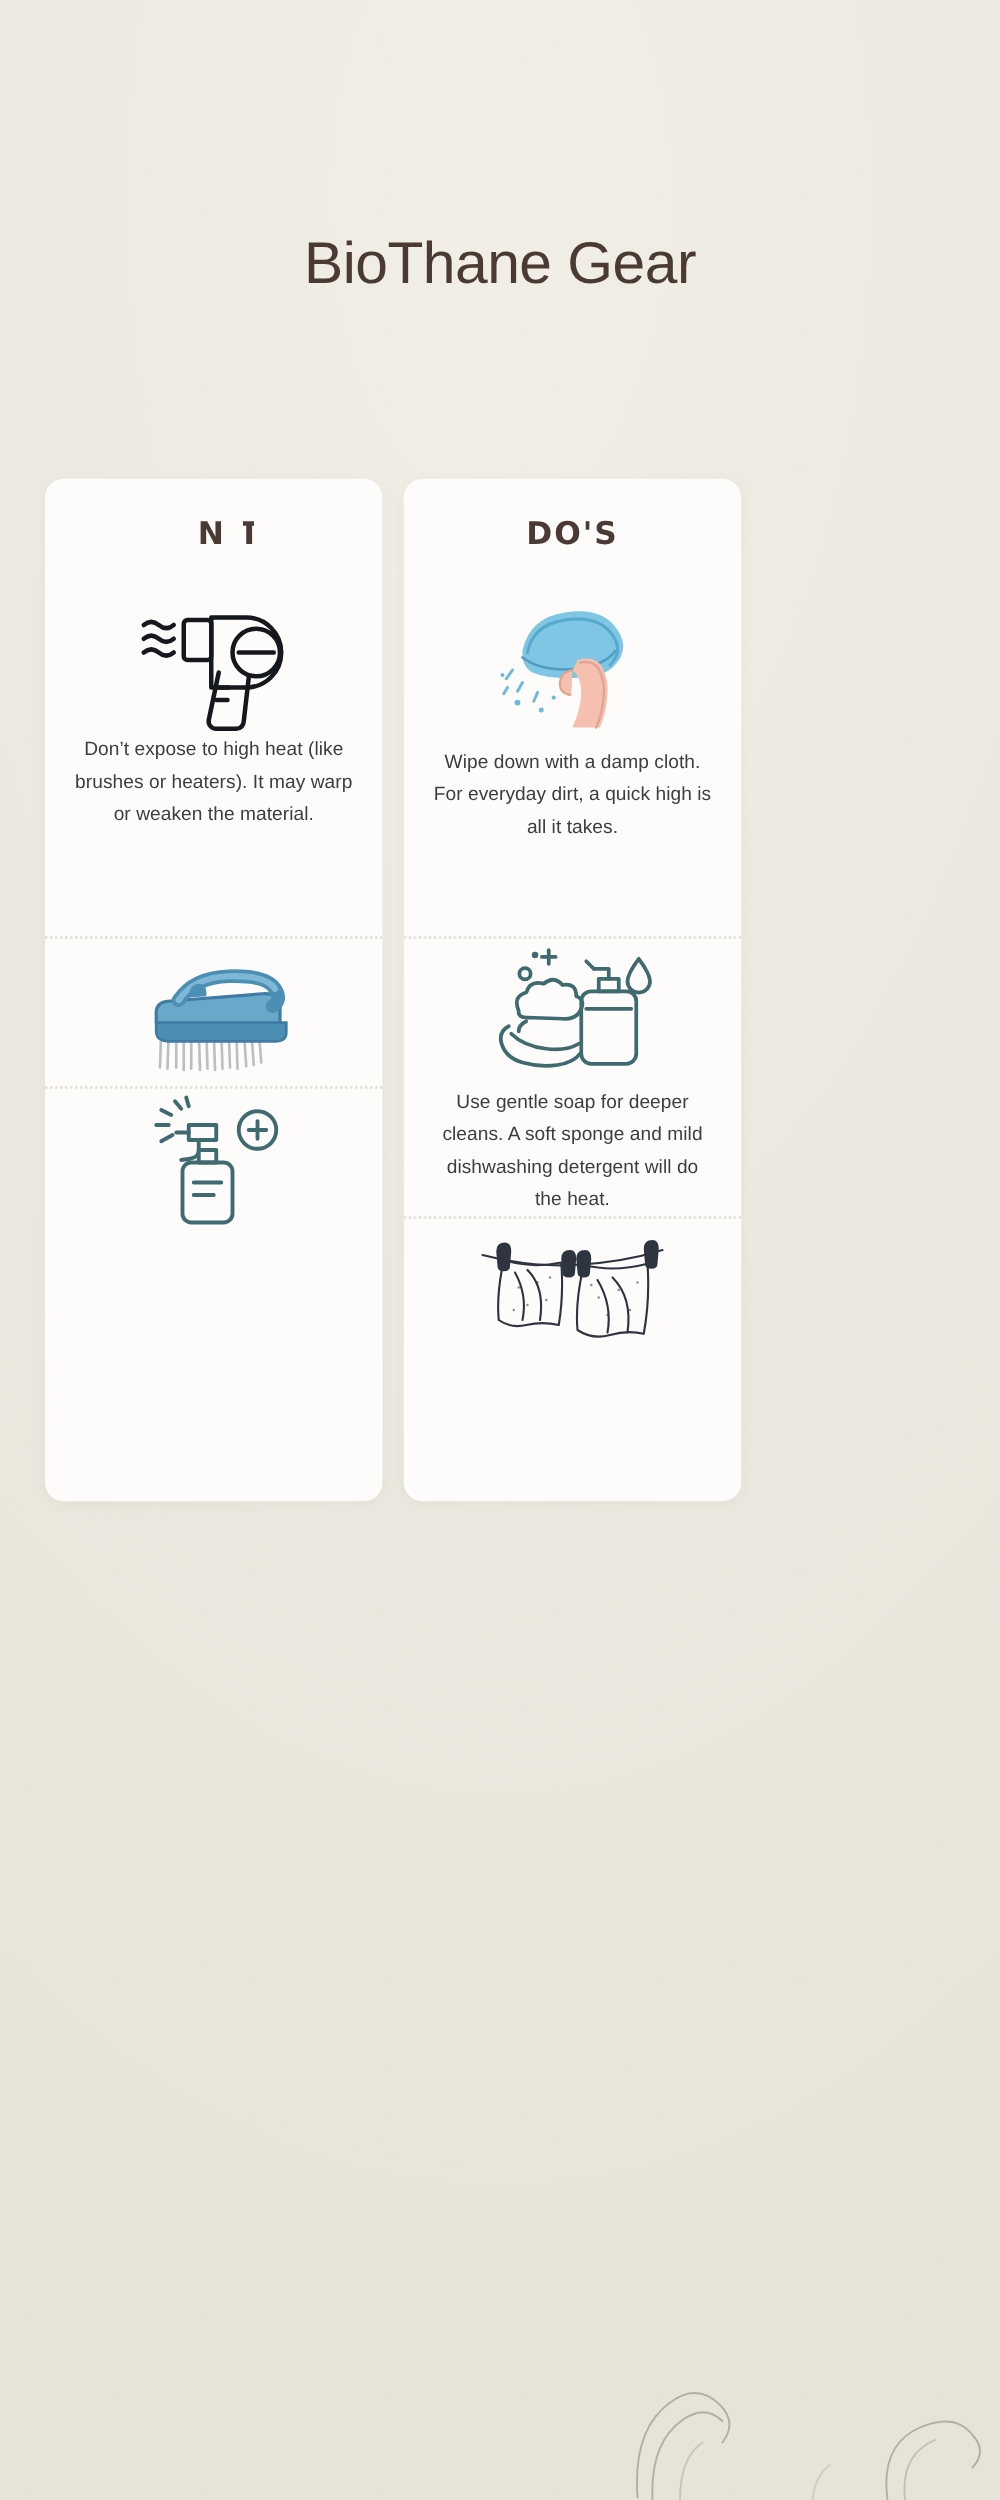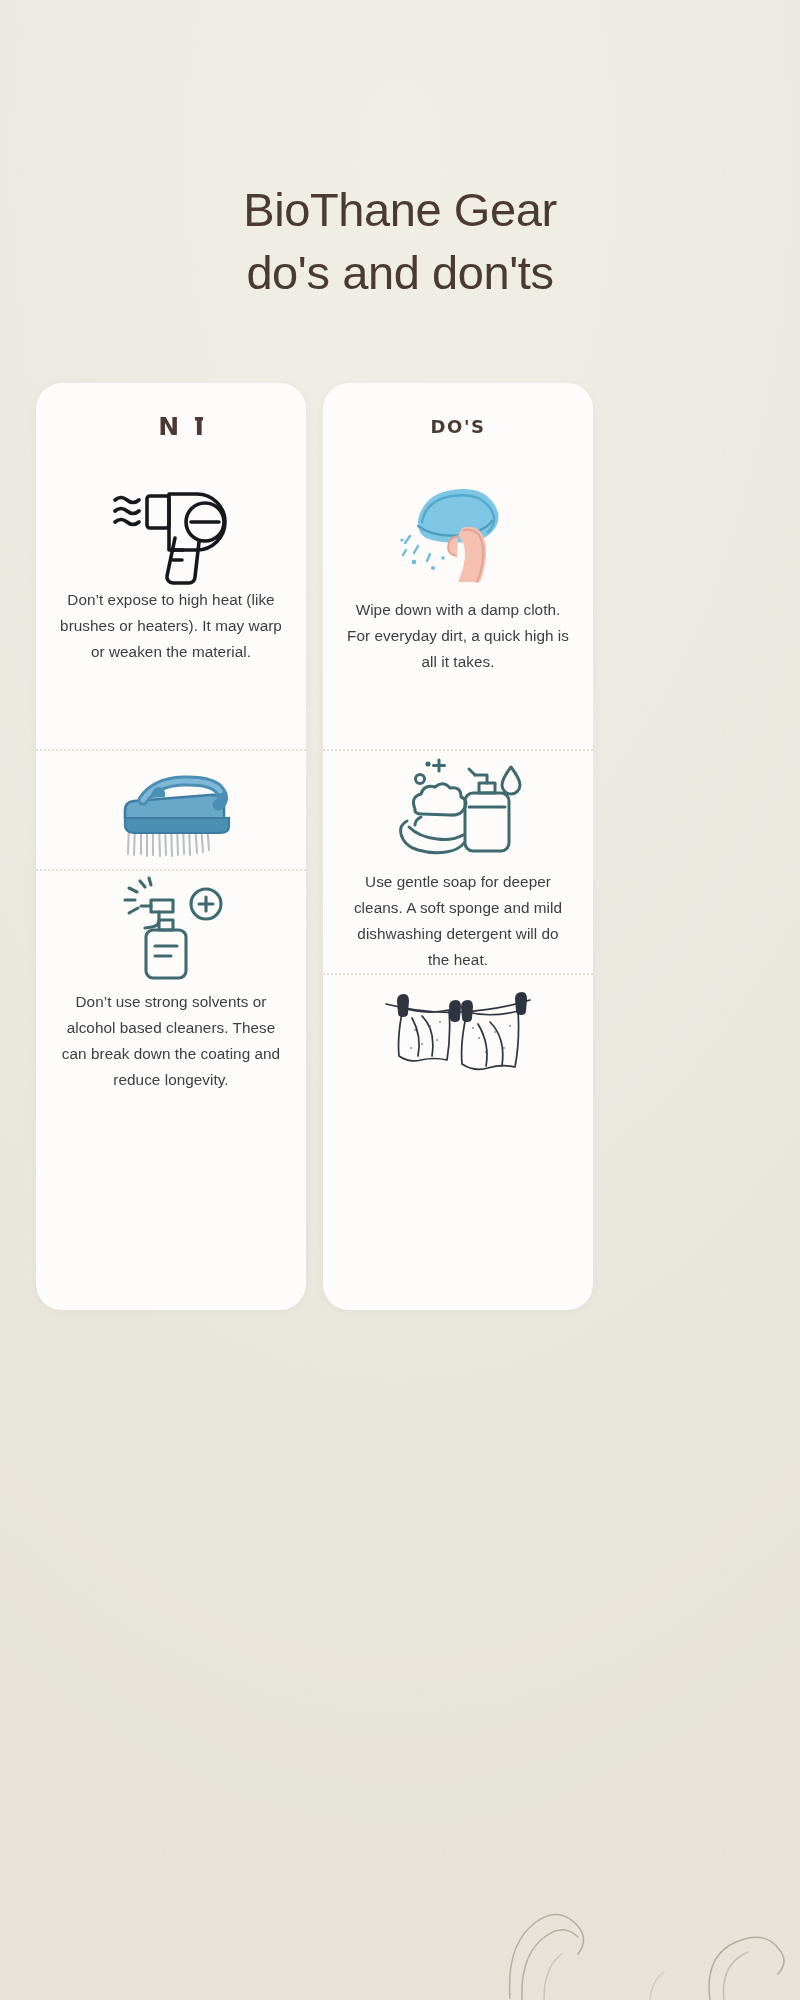--- a/index.html
+++ b/index.html
@@ -55,40 +55,40 @@
     font-weight: 400;
     letter-spacing: -0.4px;
     white-space: nowrap;
   }
 
   
   .card {
     position: absolute;
     top: 383px;
     width: 270px;
-    height: 927px;
+    height: 818px;
     background: #fdfcfa;
-    border-radius: 26px;
+    border-radius: 15px;
     box-shadow: 0 2px 10px rgba(120,110,95,.055);
     z-index: 2;
     overflow: hidden;
   }
   #card-donts { left: 36px; }
   #card-dos   { left: 323px; }
 
   .card-header {
     height: 86px;
     display: flex;
     align-items: center;
     justify-content: center;
   }
   .header-text {
     font-family: "DejaVu Sans", sans-serif;
     font-weight: bold;
-    font-size: 18px;
+    font-size: 25px;
     letter-spacing: 1.6px;
     color: #4a3a33;
   }
   
   #header-donts-text {
     font-size: 25px;
     letter-spacing: 2px;
     
     -webkit-mask-image: linear-gradient(90deg,
         transparent 0 38%, #000 38% 56%, transparent 56% 70%,
@@ -155,21 +155,20 @@
 
   svg { display: block; overflow: visible; }
 </style>
 </head>
 <body>
 
 <div id="page">
 
   <div id="title-block">
     <span class="title-line">BioThane Gear</span>
-    <span class="title-line">do's and don'ts</span>
   </div>
 
   <div class="card" id="card-donts">
 
     <div class="card-header">
       <span class="header-text" id="header-donts-text">DON'TS</span>
     </div>
 
     <div class="row">
       <div class="icon-wrap">
@@ -244,21 +243,20 @@
           <path d="M48 42 h14 v10 h-14 z"></path>
 
           <path d="M42 52 h26 a7 7 0 0 1 7 7 v34 a7 7 0 0 1 -7 7 h-26 a7 7 0 0 1 -7 -7 v-34 a7 7 0 0 1 7 -7 z"></path>
 
           <path d="M44 68 h22 M44 78 h16"></path>
 
           <circle cx="95" cy="26" r="15"></circle>
           <path d="M95 19 v14 M88 26 h14"></path>
         </svg>
       </div>
-      <div class="row-text">Don’t use strong solvents or alcohol based cleaners. These can break down the coating and reduce longevity.</div>
     </div>
   </div>
 
   <div class="card" id="card-dos">
 
     <div class="card-header">
       <span class="header-text" id="header-dos-text">DO'S</span>
     </div>
 
     <div class="row">

